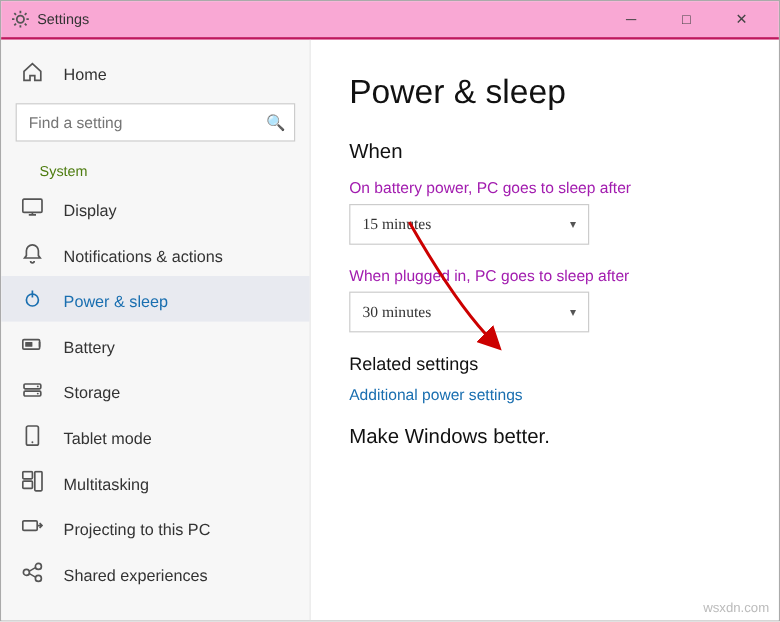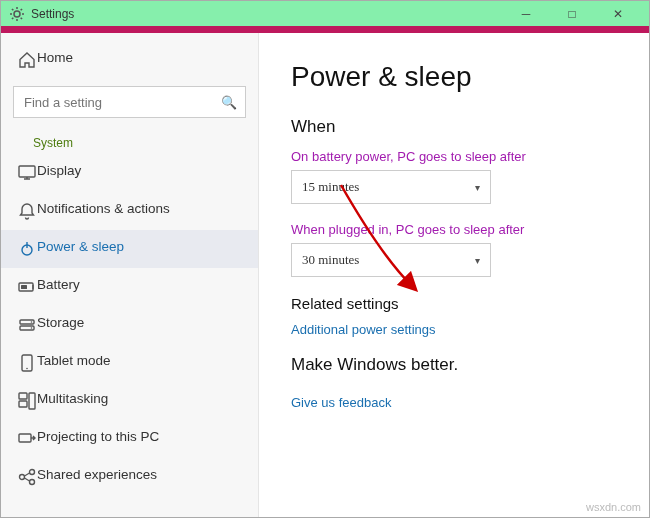--- a/index.html
+++ b/index.html
@@ -9,25 +9,25 @@
       width: 650px;
       height: 518px;
       background: #fff;
       border: 1px solid #aaa;
       display: flex;
       flex-direction: column;
     }
 
     .title-bar {
       height: 32px;
-      background: #86efac;
+      background: #f9a8d4;
       display: flex;
       align-items: center;
       padding: 0 8px;
-      border-bottom: 7px solid #be185d;
+      border-bottom: 2px solid #be185d;
       flex-shrink: 0;
     }
 
     .title-bar-icon {
       width: 16px;
       height: 16px;
       margin-right: 6px;
       color: #555;
     }
 
@@ -99,26 +99,26 @@
 
     .sidebar-section-label {
       font-size: 12px;
       color: #4d7c0f;
       padding: 6px 16px 4px 32px;
       font-weight: 400;
     }
 
     .sidebar-item {
       display: flex;
-      align-items: flex-start;
+      align-items: flex-end;
       padding: 9px 16px;
       font-size: 13.5px;
       color: #333;
       cursor: pointer;
-      gap: 0;
+      gap: 16px;
     }
 
     .sidebar-item.active {
       background: #e8eaf0;
       color: #1a6fb0;
     }
 
     .sidebar-item .item-icon {
       width: 20px;
       height: 20px;
@@ -383,18 +383,17 @@
             </marker>
           </defs>
           <path d="M 80 10 Q 120 80 150 110" stroke="#cc0000" stroke-width="2.5" fill="none" marker-end="url(#arrowhead)"></path>
         </svg>
       </div>
 
       <h3 class="related-settings-title">Related settings</h3>
       <a class="link">Additional power settings</a>
 
       <h3 class="make-better-title">Make Windows better.</h3>
-      <a class="link">Give us feedback</a>
 
       <div class="watermark">wsxdn.com</div>
     </div>
   </div>
 </div>
 
 </body></html>

